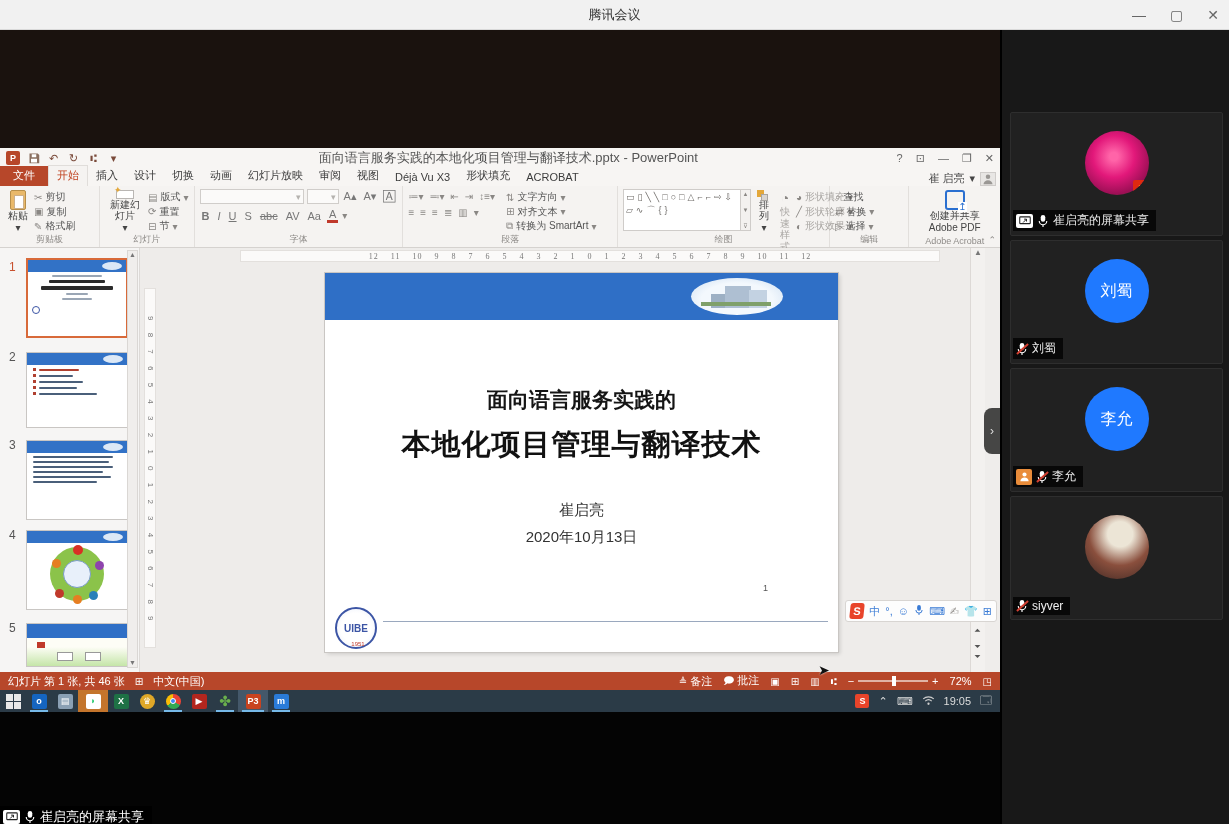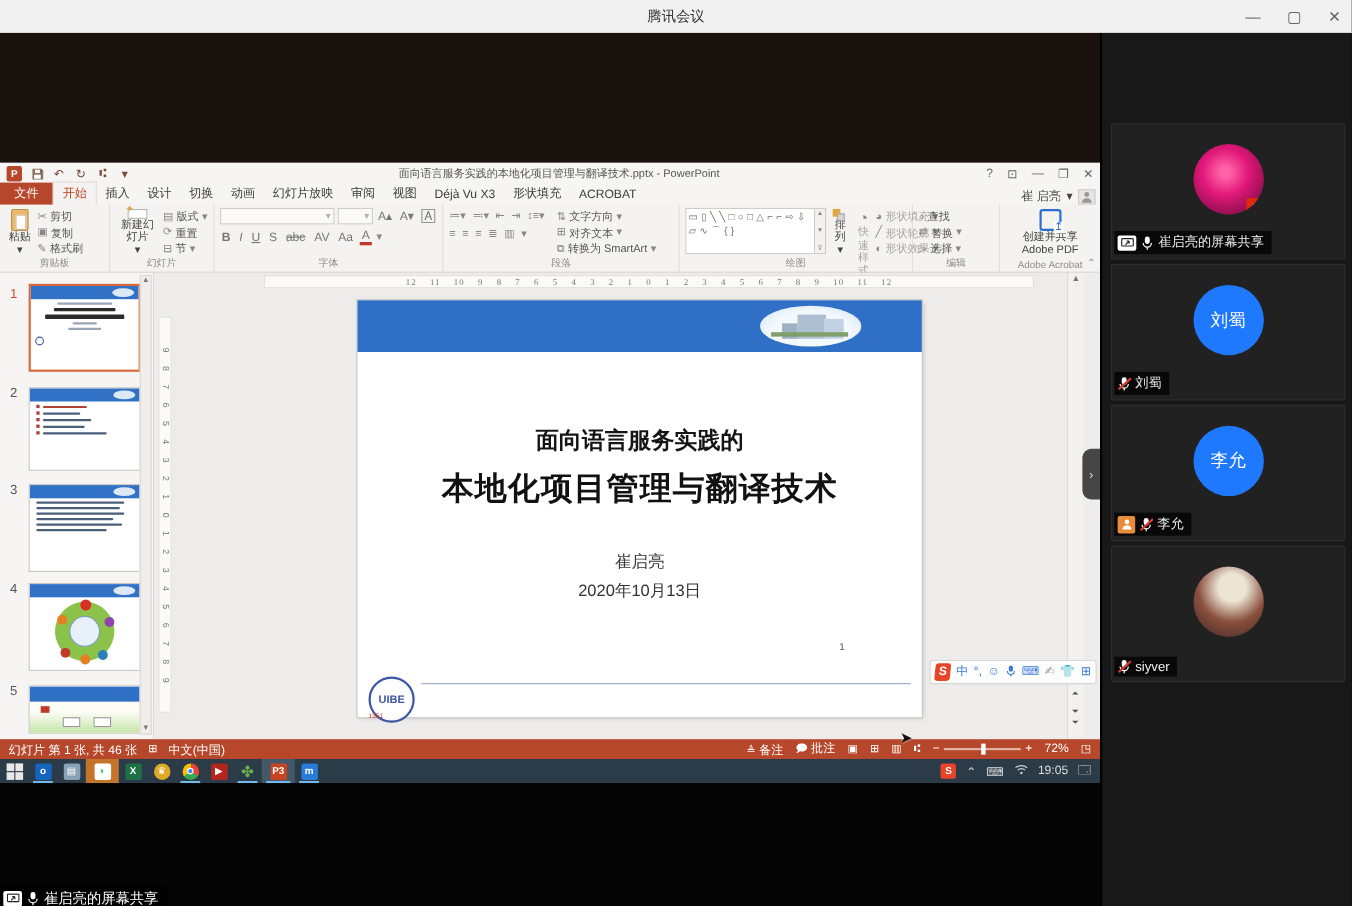--- a/index.html
+++ b/index.html
@@ -17,21 +17,21 @@
 
   
   .shared { position:absolute; top:0; left:0; width:1000px; height:794px; background:#060606; }
   .desktop-top { position:absolute; top:0; left:0; width:1000px; height:118px; background:#1a120e; }
 
   
   .ppt { position:absolute; top:118px; left:0; width:1000px; height:542px; background:#f4f2f0; color:#444; font-size:11px; }
   .ppt-titlebar { height:20px; background:#f7f5f3; display:flex; align-items:center; padding:0 6px; gap:7px; }
   .qat-ic { width:13px; height:13px; display:inline-flex; align-items:center; justify-content:center; font-size:11px; color:#7a4a3a; }
   .ppt-logo { width:14px; height:14px; background:#B7472A; color:#fff; font-size:9px; font-weight:bold; display:flex; align-items:center; justify-content:center; border-radius:2px; }
-  .ppt-doc-title { flex:1; text-align:center; font-size:10px; color:#555; white-space:nowrap; overflow:hidden; }
+  .ppt-doc-title { flex:1; text-align:center; font-size:13px; color:#555; white-space:nowrap; overflow:hidden; }
   .ppt-win-controls { display:flex; gap:13px; color:#666; font-size:11px; align-items:center; }
   .tabrow { height:18px; display:flex; align-items:flex-end; background:#f7f5f3; }
   .file-tab { background:#B7472A; color:#fff; padding:2px 13px 3px; font-size:11px; }
   .rtab { padding:2px 8px 3px; font-size:11px; color:#3c3c3c; white-space:nowrap; }
   .rtab.selected { background:#f5f3f1; color:#C0421F; border:1px solid #e0ddda; border-bottom:none; }
   .account { margin-left:auto; display:flex; align-items:center; gap:5px; font-size:11px; color:#444; padding-right:4px; }
   .avatar-box { width:16px; height:14px; background:#e8e6e4; border:1px solid #cfcccA; display:flex; align-items:end; justify-content:center; overflow:hidden; }
 
   .ribbon { height:62px; background:#f5f3f1; border-bottom:1px solid #d5d2cf; display:flex; }
   .rgroup { position:relative; border-right:1px solid #e2dfdc; padding:3px 5px 13px; display:flex; gap:3px; }
@@ -79,21 +79,21 @@
   .slide { position:absolute; left:185px; top:25px; width:513px; height:379px; background:#fff; box-shadow:0 0 0 1px #c9c6c3, 2px 2px 4px rgba(0,0,0,.15); }
   .slide-band { position:absolute; top:0; left:0; width:513px; height:47px; background:#2f6fc6; }
   .band-oval { position:absolute; right:55px; top:5px; width:92px; height:37px; background:radial-gradient(ellipse at 50% 60%, #f3f8fd 55%, #c9dcf0 100%); border-radius:50%; overflow:hidden; }
   .bld { position:absolute; background:#8ea6bd; }
   .slide-school { position:absolute; top:75px; width:100%; text-align:center; font-size:15px; color:#3f3f3f; letter-spacing:1px; }
   .slide-sub { position:absolute; top:113px; width:100%; text-align:center; font-size:21px; font-weight:bold; color:#151515; }
   .slide-title { position:absolute; top:152px; width:100%; text-align:center; font-size:29px; font-weight:bold; color:#111; letter-spacing:1px; }
   .slide-author { position:absolute; top:228px; width:100%; text-align:center; font-size:15px; color:#333; }
   .slide-date { position:absolute; top:255px; width:100%; text-align:center; font-size:15px; color:#333; }
   .slide-pagenum { position:absolute; right:70px; top:310px; font-size:9px; color:#555; }
-  .uibe { position:absolute; left:10px; top:342px; width:46px; }
+  .uibe { position:absolute; left:10px; top:334px; width:46px; text-align:center; }
   .uibe-circle { width:42px; height:42px; border-radius:50%; border:2px solid #3c55a5; color:#3c55a5; font-weight:bold; font-size:10px; display:flex; align-items:center; justify-content:center; background:radial-gradient(circle,#ffffff 55%, #e8edf8 100%); }
   .uibe-year { font-size:6px; color:#c03a2b; margin-top:-8px; }
   .slide-hr { position:absolute; left:58px; top:348px; width:445px; height:1px; background:#9aa8be; }
 
   .edscroll { position:absolute; right:0; top:0; width:15px; height:424px; background:#f3f1ef; border-left:1px solid #ddd9d6; font-size:8px; color:#777; text-align:center; }
   .ednav { position:absolute; right:0; top:368px; width:15px; display:flex; flex-direction:column; gap:6px; align-items:center; font-size:8px; color:#555; }
 
   
   .statusbar { position:absolute; left:0; top:524px; width:1000px; height:18px; background:#B7472A; color:#fff; display:flex; align-items:center; font-size:11px; padding:0 8px; gap:10px; }
   .sb-right { margin-left:auto; display:flex; align-items:center; gap:11px; }

